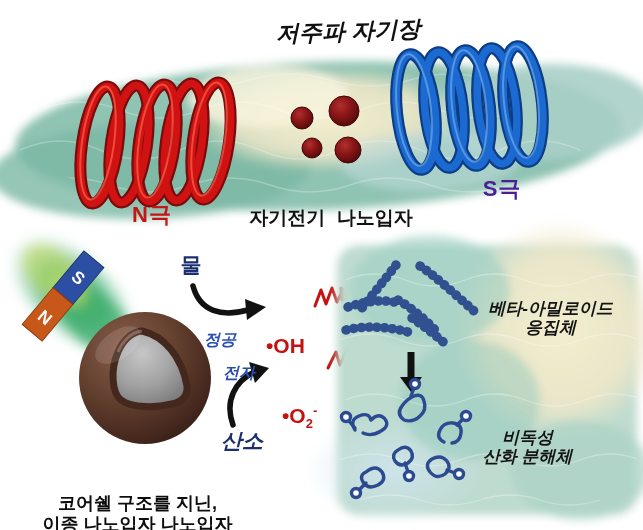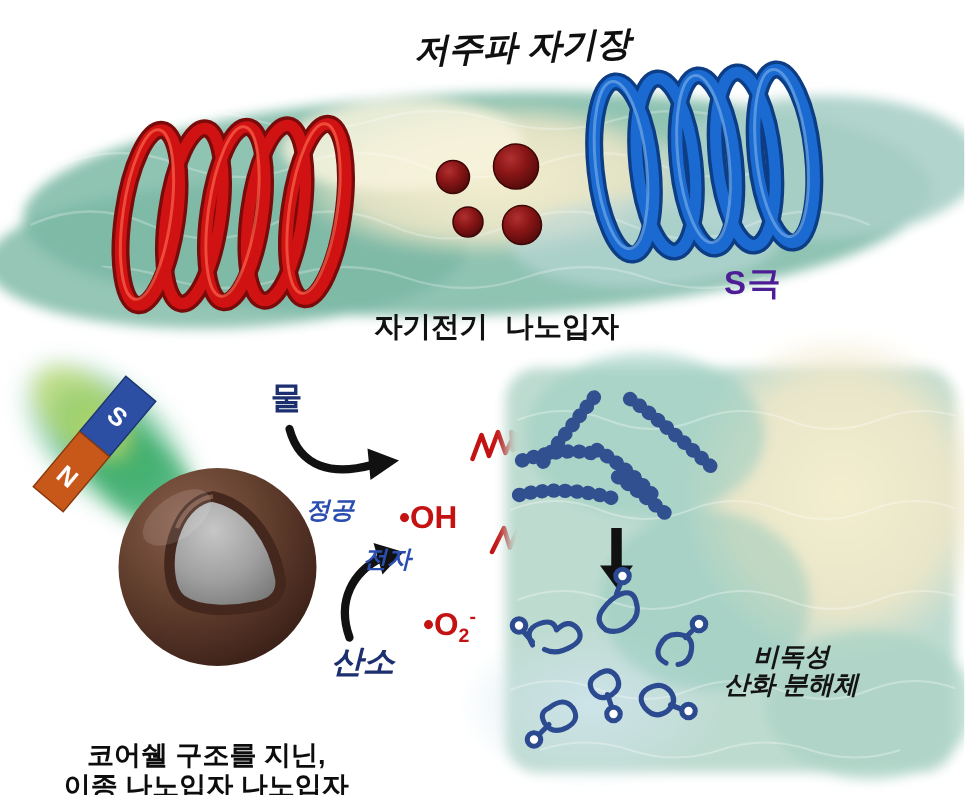--- a/index.html
+++ b/index.html
@@ -234,43 +234,46 @@
     <g>
       <path d="M430,472 q-6,-8 2,-13 q9,-5 15,2 q5,7 -2,13 q-8,6 -15,-2"></path>
       <line x1="447" y1="470" x2="455" y2="473"></line>
           <circle cx="459" cy="474" r="4.5" fill="#ffffff"></circle>
     </g>
   </g>
 </svg>
 
 <div class="txt title ctr" style="left:248px;top:16px;width:200px;">저주파 자기장</div>
 
+<div class="txt pole ctr" style="left:112px;top:200px;width:80px;color:#c41414;">N극</div>
 
 <div class="txt pole ctr" style="left:462px;top:174px;width:80px;color:#4c1d95;">S극</div>
 
 <div class="txt nanolbl ctr" style="left:231px;top:205px;width:200px;">자기전기 나노입자</div>
 
 <div class="txt navy ctr" style="left:161px;top:251px;width:60px;">물</div>
 
 <div class="txt carrier ctr" style="left:185px;top:318px;width:70px;margin-top:12px;">정공</div>
 
 <div class="txt radical" style="left:266px;top:286px;">•OH</div>
 
-<div class="txt carrier ctr" style="left:204px;top:363px;width:70px;text-align:right;">전자</div>
+<div class="txt carrier ctr" style="left:204px;top:363px;width:70px;">전자</div>
 
 <div class="txt radical" style="left:282px;top:355px;"><span>•O</span><sub>2</sub><sup>-</sup></div>
 
 <div class="txt navy ctr" style="left:207px;top:427px;width:70px;font-style:italic;">산소</div>
 
 <div class="txt caption ctr" style="left:25px;top:453px;width:225px;">
   <div>코어쉘 구조를 지닌,</div>
   <div>이종 나노입자 나노입자</div>
 </div>
 
 <div class="txt panel-lbl ctr" style="left:468px;top:299px;width:165px;">
+  <div>베타-아밀로이드</div>
+  <div>응집체</div>
 </div>
 
 <div class="txt panel-lbl ctr" style="left:450px;top:428px;width:155px;">
   <div>비독성</div>
   <div>산화 분해체</div>
 </div>
 
 </div>
 
 </body></html>

